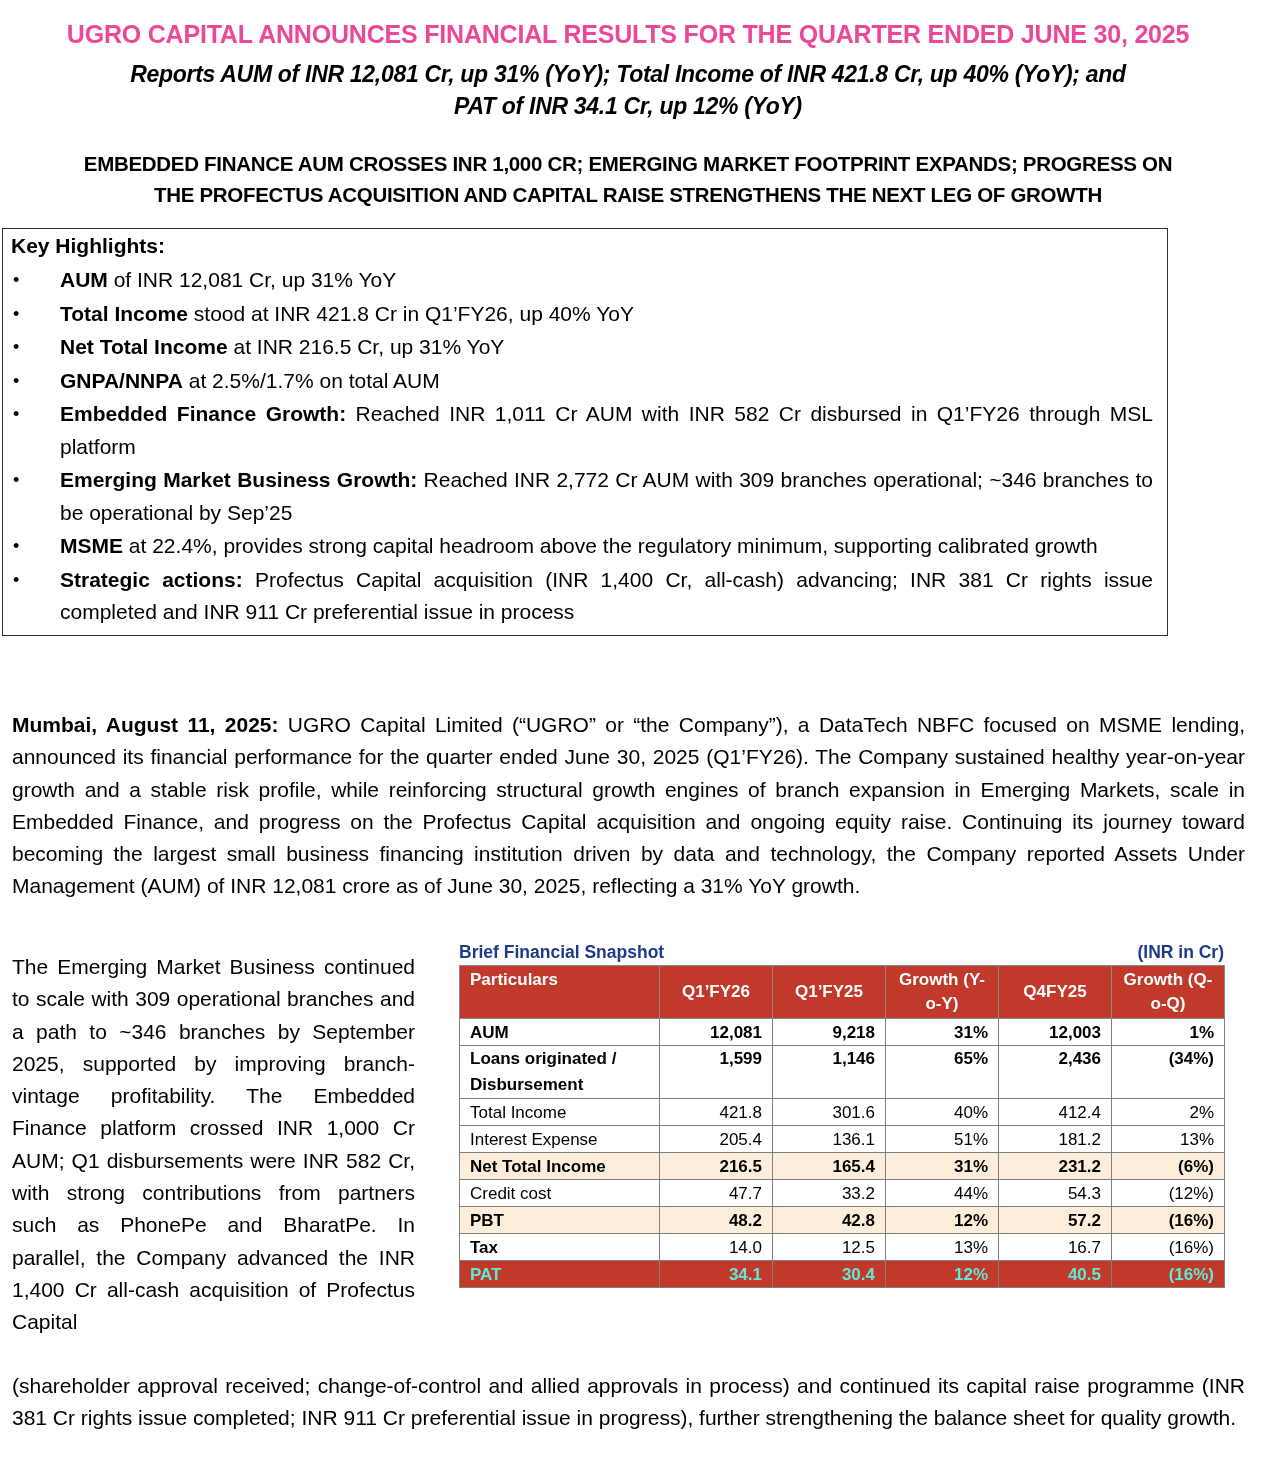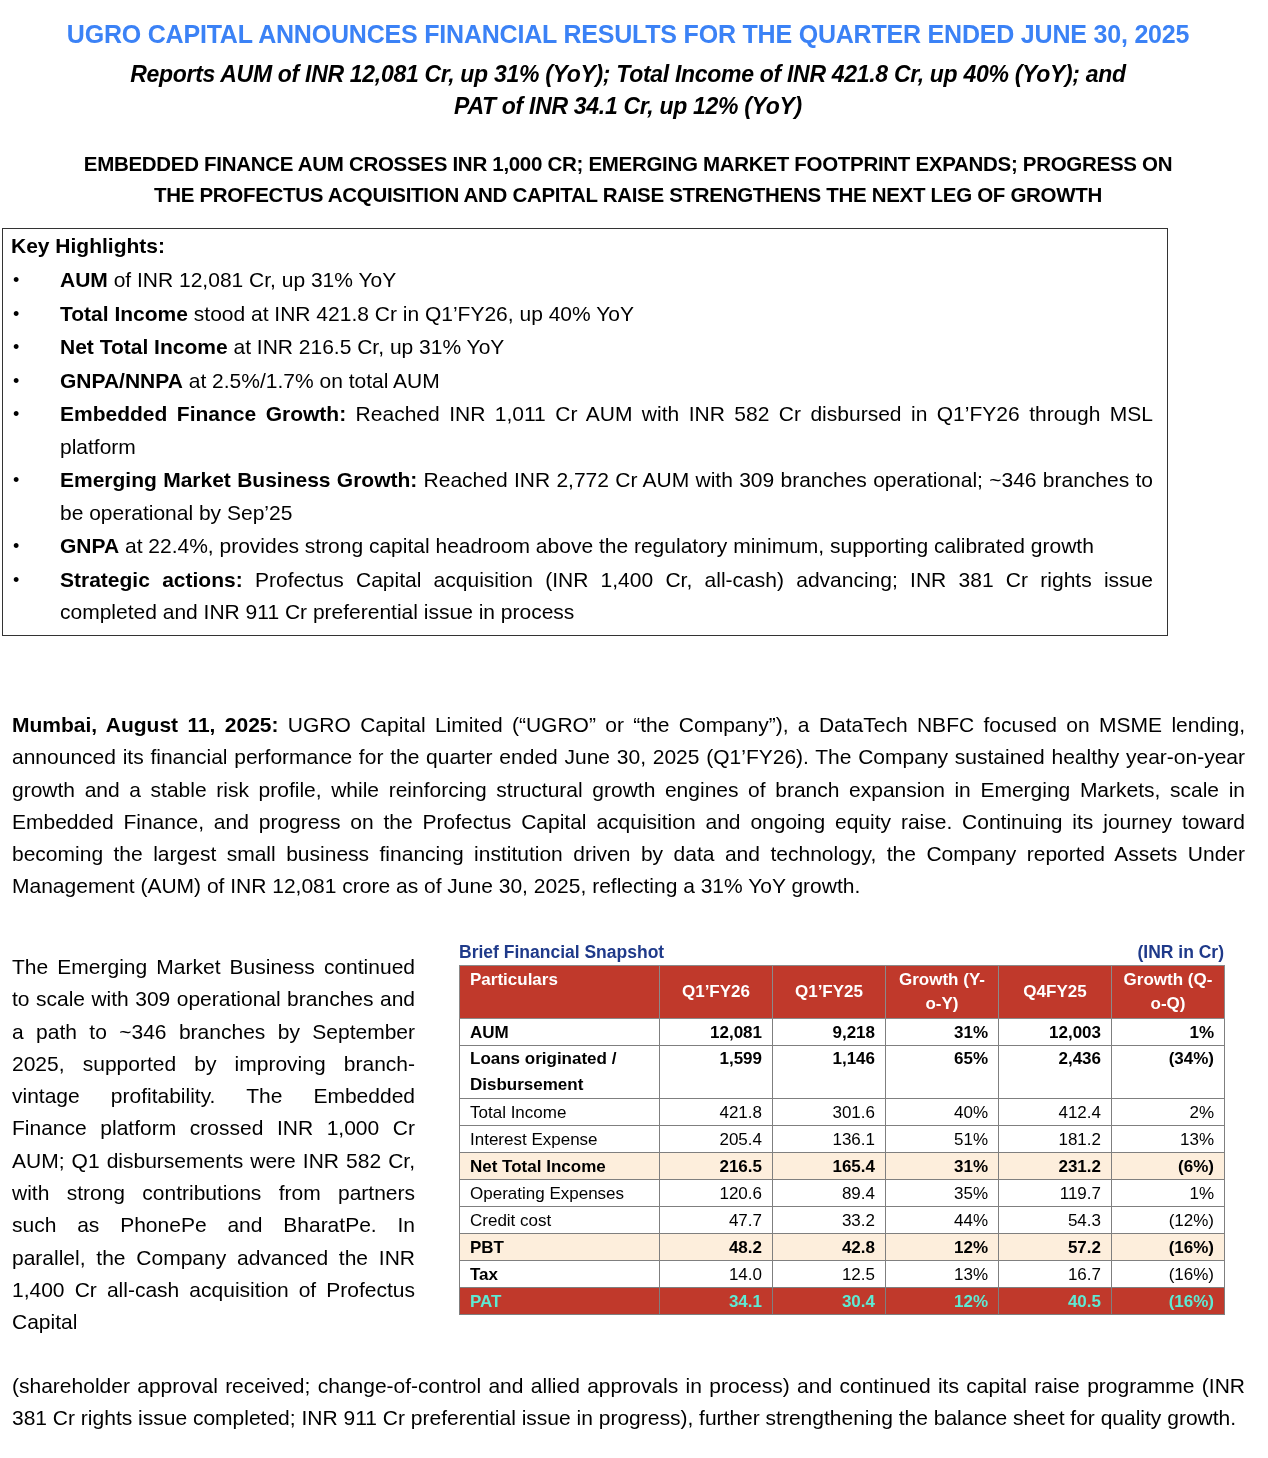--- a/index.html
+++ b/index.html
@@ -1,18 +1,18 @@
 <!DOCTYPE html>
 <html><head>
 <meta charset="utf-8">
 <style>
   html, body { margin: 0; padding: 0; background: #ffffff; }
   body { width: 1268px; height: 1458px; position: relative; font-family: "Liberation Sans", sans-serif; color: #000; overflow: hidden; }
   .page { position: absolute; left: 0; top: 0; width: 1268px; }
-  .title { position: absolute; top: 20px; left: 0; width: 1256px; text-align: center; color: #3b82f6; font-weight: bold; font-size: 25px; letter-spacing: -0.2px; }
+  .title { position: absolute; top: 20px; left: 0; width: 1256px; text-align: center; color: #ec4899; font-weight: bold; font-size: 25px; letter-spacing: -0.2px; }
   .subtitle { position: absolute; top: 58px; left: 0; width: 1256px; text-align: center; font-weight: bold; font-style: italic; font-size: 23px; line-height: 32px; letter-spacing: -0.3px; }
   .headline { position: absolute; top: 148px; left: 0; width: 1256px; text-align: center; font-weight: bold; font-size: 20.5px; line-height: 31px; letter-spacing: -0.3px; }
   .highlights { position: absolute; top: 228px; left: 2px; width: 1166px; height: 408px; border: 1.5px solid #333; box-sizing: border-box; padding: 5px 14px 0 8px; }
   .hl-title { font-weight: bold; font-size: 21px; margin-bottom: 6px; }
   .hl-list { list-style: none; padding: 0; margin: 0; }
   .hl-item { position: relative; padding-left: 49px; font-size: 21px; line-height: 32.5px; text-align: justify; margin-bottom: 1px; }
   .hl-item .bullet { position: absolute; left: 2px; top: 0; font-size: 18px; }
   .hl-item b { font-weight: bold; }
   .para1 { position: absolute; top: 688px; left: 12px; width: 1233px; font-size: 21px; line-height: 32.3px; text-align: justify; }
   .para1 b { font-weight: bold; }
@@ -49,21 +49,21 @@
 
   <div class="highlights">
     <div class="hl-title">Key Highlights:</div>
     <ul class="hl-list">
       <li class="hl-item"><span class="bullet">•</span><b>AUM</b><span> of INR 12,081 Cr, up 31% YoY</span></li>
       <li class="hl-item"><span class="bullet">•</span><b>Total Income</b><span> stood at INR 421.8 Cr in Q1’FY26, up 40% YoY</span></li>
       <li class="hl-item"><span class="bullet">•</span><b>Net Total Income</b><span> at INR 216.5 Cr, up 31% YoY</span></li>
       <li class="hl-item"><span class="bullet">•</span><b>GNPA/NNPA</b><span> at 2.5%/1.7% on total AUM</span></li>
       <li class="hl-item"><span class="bullet">•</span><b>Embedded Finance Growth:</b><span> Reached INR 1,011 Cr AUM with INR 582 Cr disbursed in Q1’FY26 through MSL platform</span></li>
       <li class="hl-item"><span class="bullet">•</span><b>Emerging Market Business Growth:</b><span> Reached INR 2,772 Cr AUM with 309 branches operational; ~346 branches to be operational by Sep’25</span></li>
-      <li class="hl-item"><span class="bullet">•</span><b>GNPA</b><span> at 22.4%, provides strong capital headroom above the regulatory minimum, supporting calibrated growth</span></li>
+      <li class="hl-item"><span class="bullet">•</span><b>MSME</b><span> at 22.4%, provides strong capital headroom above the regulatory minimum, supporting calibrated growth</span></li>
       <li class="hl-item"><span class="bullet">•</span><b>Strategic actions:</b><span> Profectus Capital acquisition (INR 1,400 Cr, all-cash) advancing; INR 381 Cr rights issue completed and INR 911 Cr preferential issue in process</span></li>
     </ul>
   </div>
 
   <p class="para1"><b>Mumbai, August 11, 2025:</b><span> UGRO Capital Limited (“UGRO” or “the Company”), a DataTech NBFC focused on MSME lending, announced its financial performance for the quarter ended June 30, 2025 (Q1’FY26). The Company sustained healthy year-on-year growth and a stable risk profile, while reinforcing structural growth engines of branch expansion in Emerging Markets, scale in Embedded Finance, and progress on the Profectus Capital acquisition and ongoing equity raise. Continuing its journey toward becoming the largest small business financing institution driven by data and technology, the Company reported Assets Under Management (AUM) of INR 12,081 crore as of June 30, 2025, reflecting a 31% YoY growth.</span></p>
 
   <p class="para2">The Emerging Market Business continued to scale with 309 operational branches and a path to ~346 branches by September 2025, supported by improving branch-vintage profitability. The Embedded Finance platform crossed INR 1,000 Cr AUM; Q1 disbursements were INR 582 Cr, with strong contributions from partners such as PhonePe and BharatPe. In parallel, the Company advanced the INR 1,400 Cr all-cash acquisition of Profectus Capital</p>
 
   <div class="snapshot">
     <div class="snap-head">
@@ -124,28 +124,20 @@
         </tr>
         <tr class="bold hl">
           <td class="label">Net Total Income</td>
           <td>216.5</td>
           <td>165.4</td>
           <td>31%</td>
           <td>231.2</td>
           <td>(6%)</td>
         </tr>
         <tr>
-          <td class="label">Operating Expenses</td>
-          <td>120.6</td>
-          <td>89.4</td>
-          <td>35%</td>
-          <td>119.7</td>
-          <td>1%</td>
-        </tr>
-        <tr>
           <td class="label">Credit cost</td>
           <td>47.7</td>
           <td>33.2</td>
           <td>44%</td>
           <td>54.3</td>
           <td>(12%)</td>
         </tr>
         <tr class="bold hl">
           <td class="label">PBT</td>
           <td>48.2</td>

